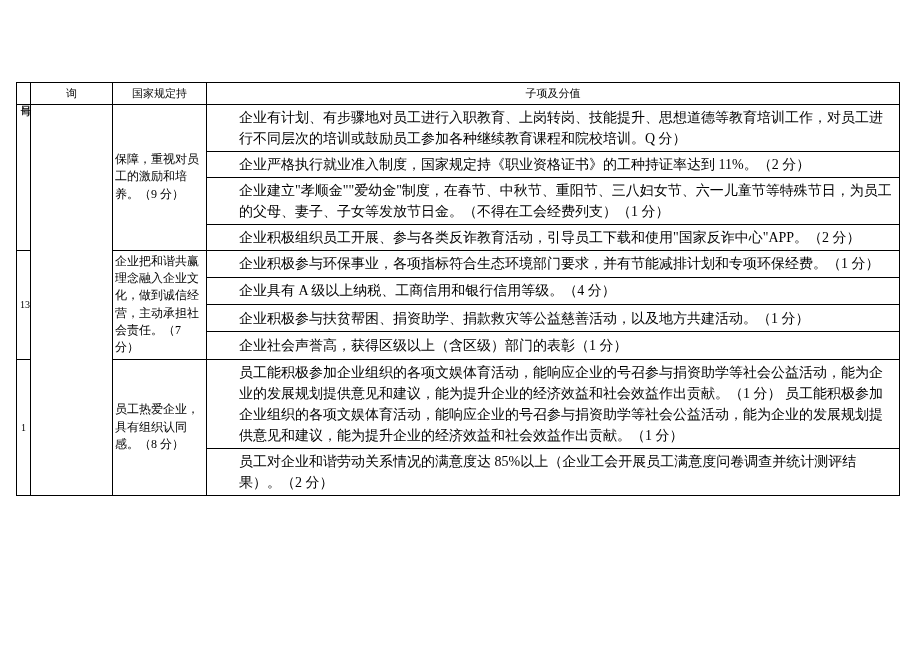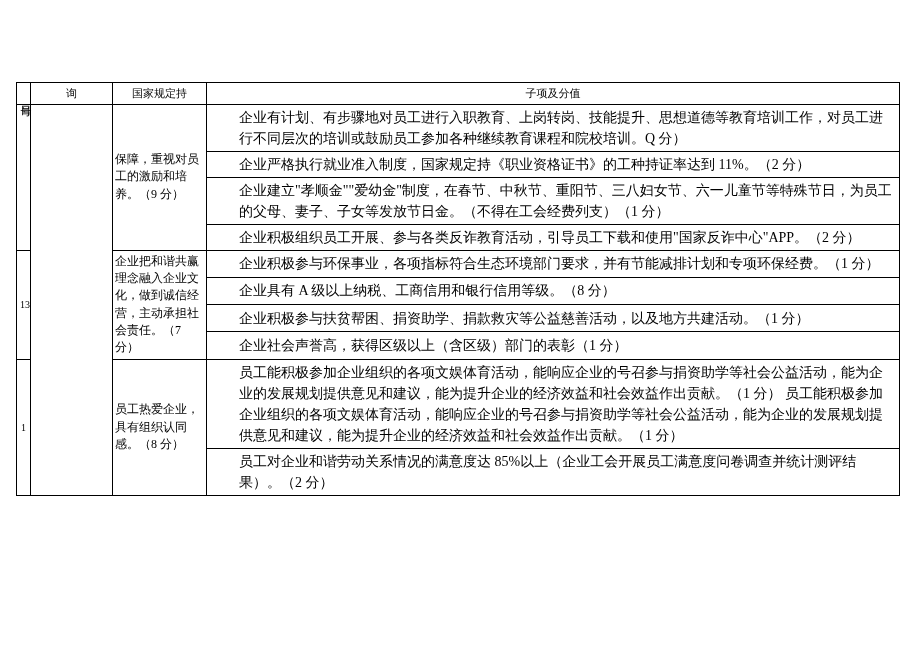--- a/index.html
+++ b/index.html
@@ -62,21 +62,21 @@
       </tr>
       <tr>
         <td class="sub-cell">企业积极组织员工开展、参与各类反诈教育活动，引导员工下载和使用"国家反诈中心"APP。（2 分）</td>
       </tr>
       <tr>
         <td class="col-seq" rowspan="4">13</td>
         <td class="proj-cell" rowspan="4">企业把和谐共赢理念融入企业文化，做到诚信经营，主动承担社会责任。（7 分）</td>
         <td class="sub-cell">企业积极参与环保事业，各项指标符合生态环境部门要求，并有节能减排计划和专项环保经费。（1 分）</td>
       </tr>
       <tr>
-        <td class="sub-cell">企业具有 A 级以上纳税、工商信用和银行信用等级。（8 分）</td>
+        <td class="sub-cell">企业具有 A 级以上纳税、工商信用和银行信用等级。（4 分）</td>
       </tr>
       <tr>
         <td class="sub-cell">企业积极参与扶贫帮困、捐资助学、捐款救灾等公益慈善活动，以及地方共建活动。（1 分）</td>
       </tr>
       <tr>
         <td class="sub-cell">企业社会声誉高，获得区级以上（含区级）部门的表彰（1 分）</td>
       </tr>
       <tr>
         <td class="col-seq" rowspan="2">1</td>
         <td class="proj-cell" rowspan="2">员工热爱企业，具有组织认同感。（8 分）</td>

